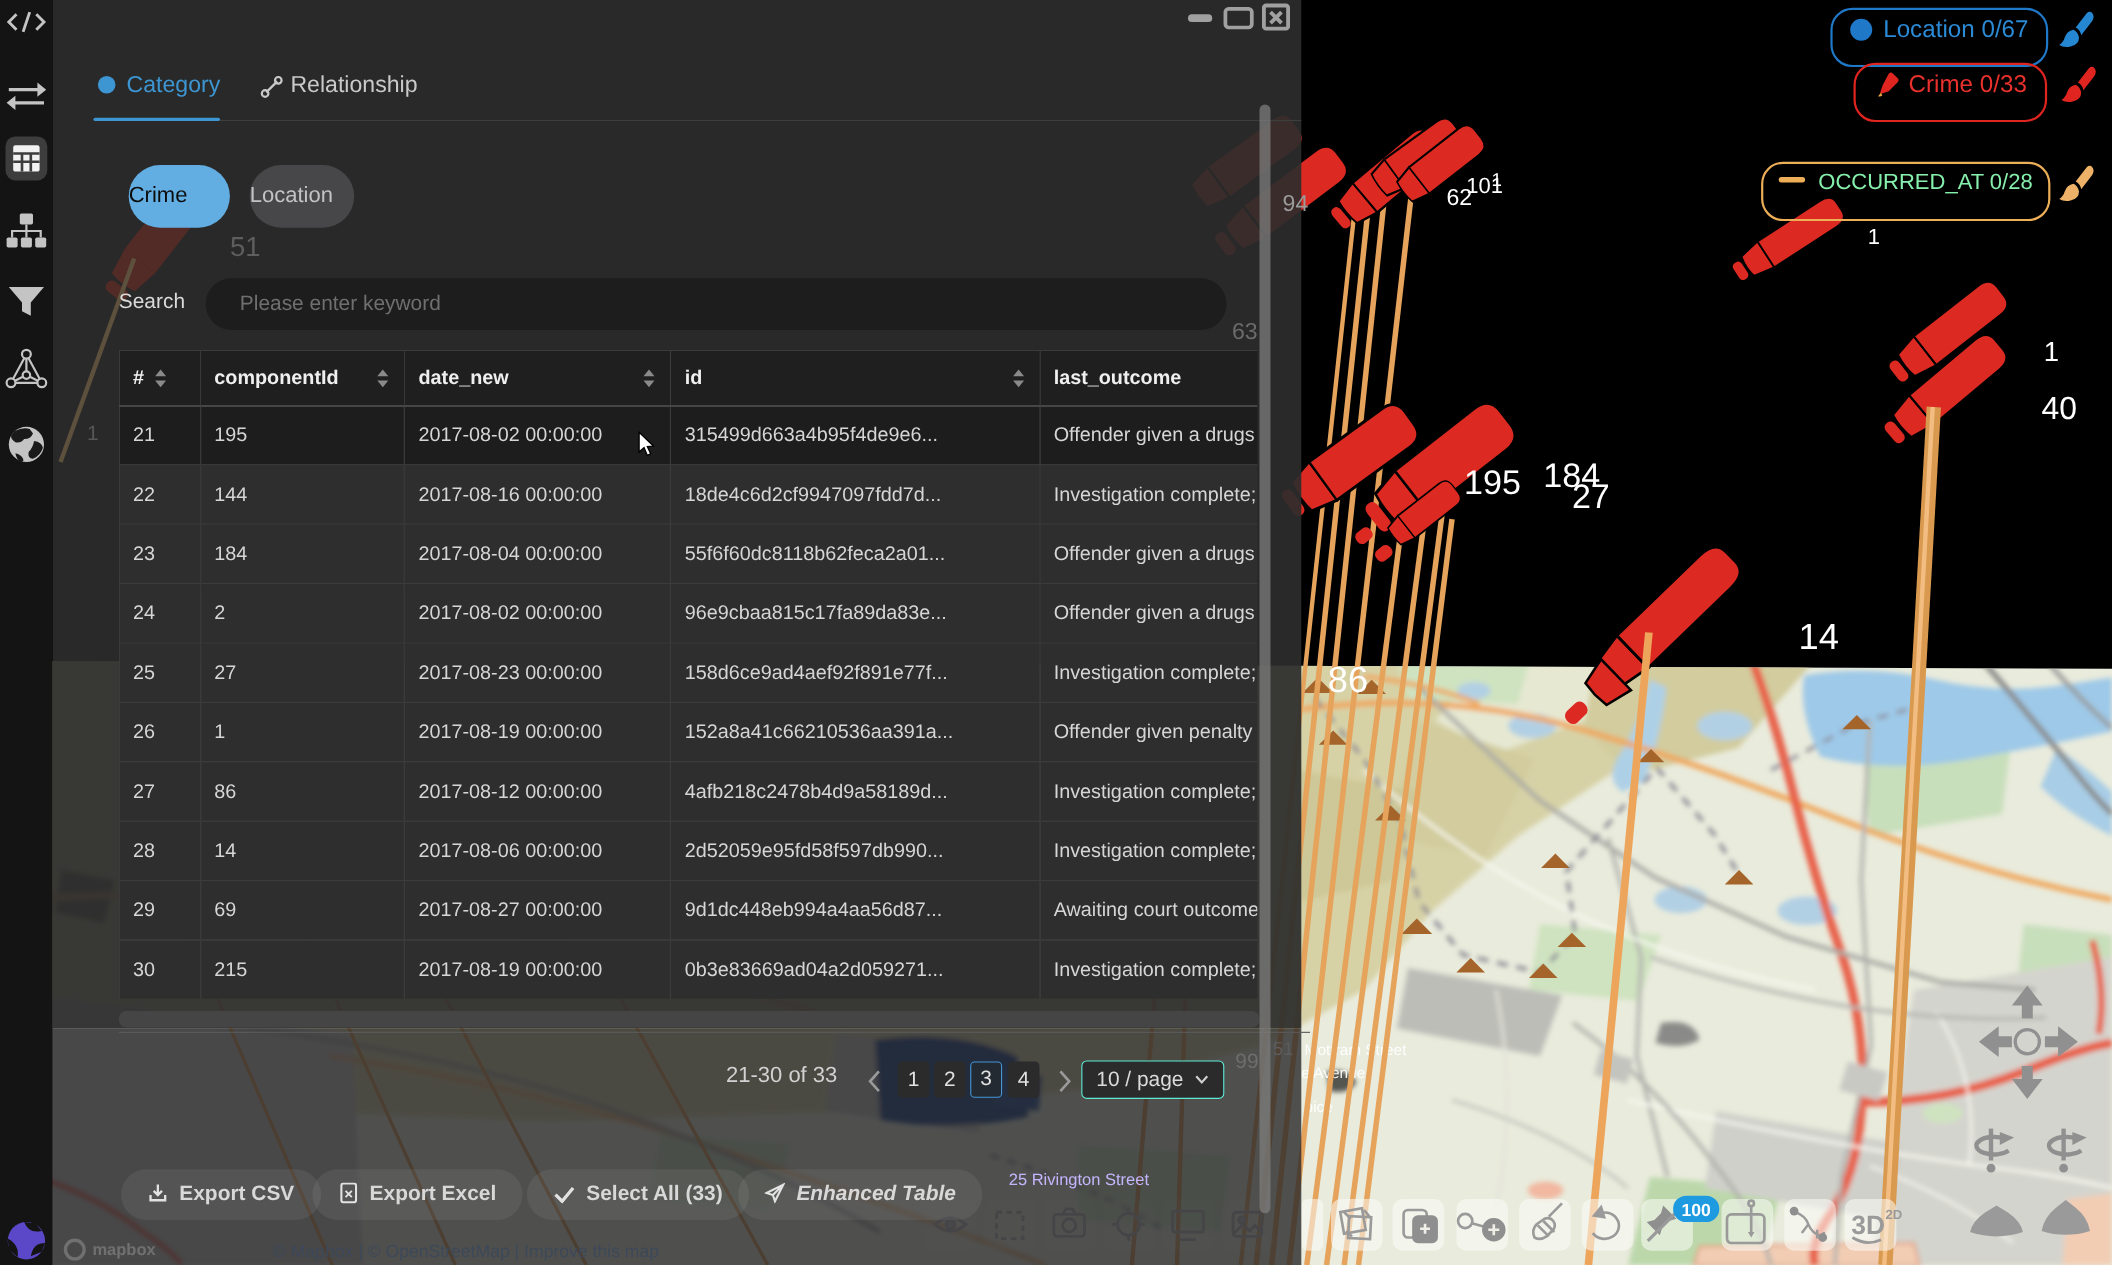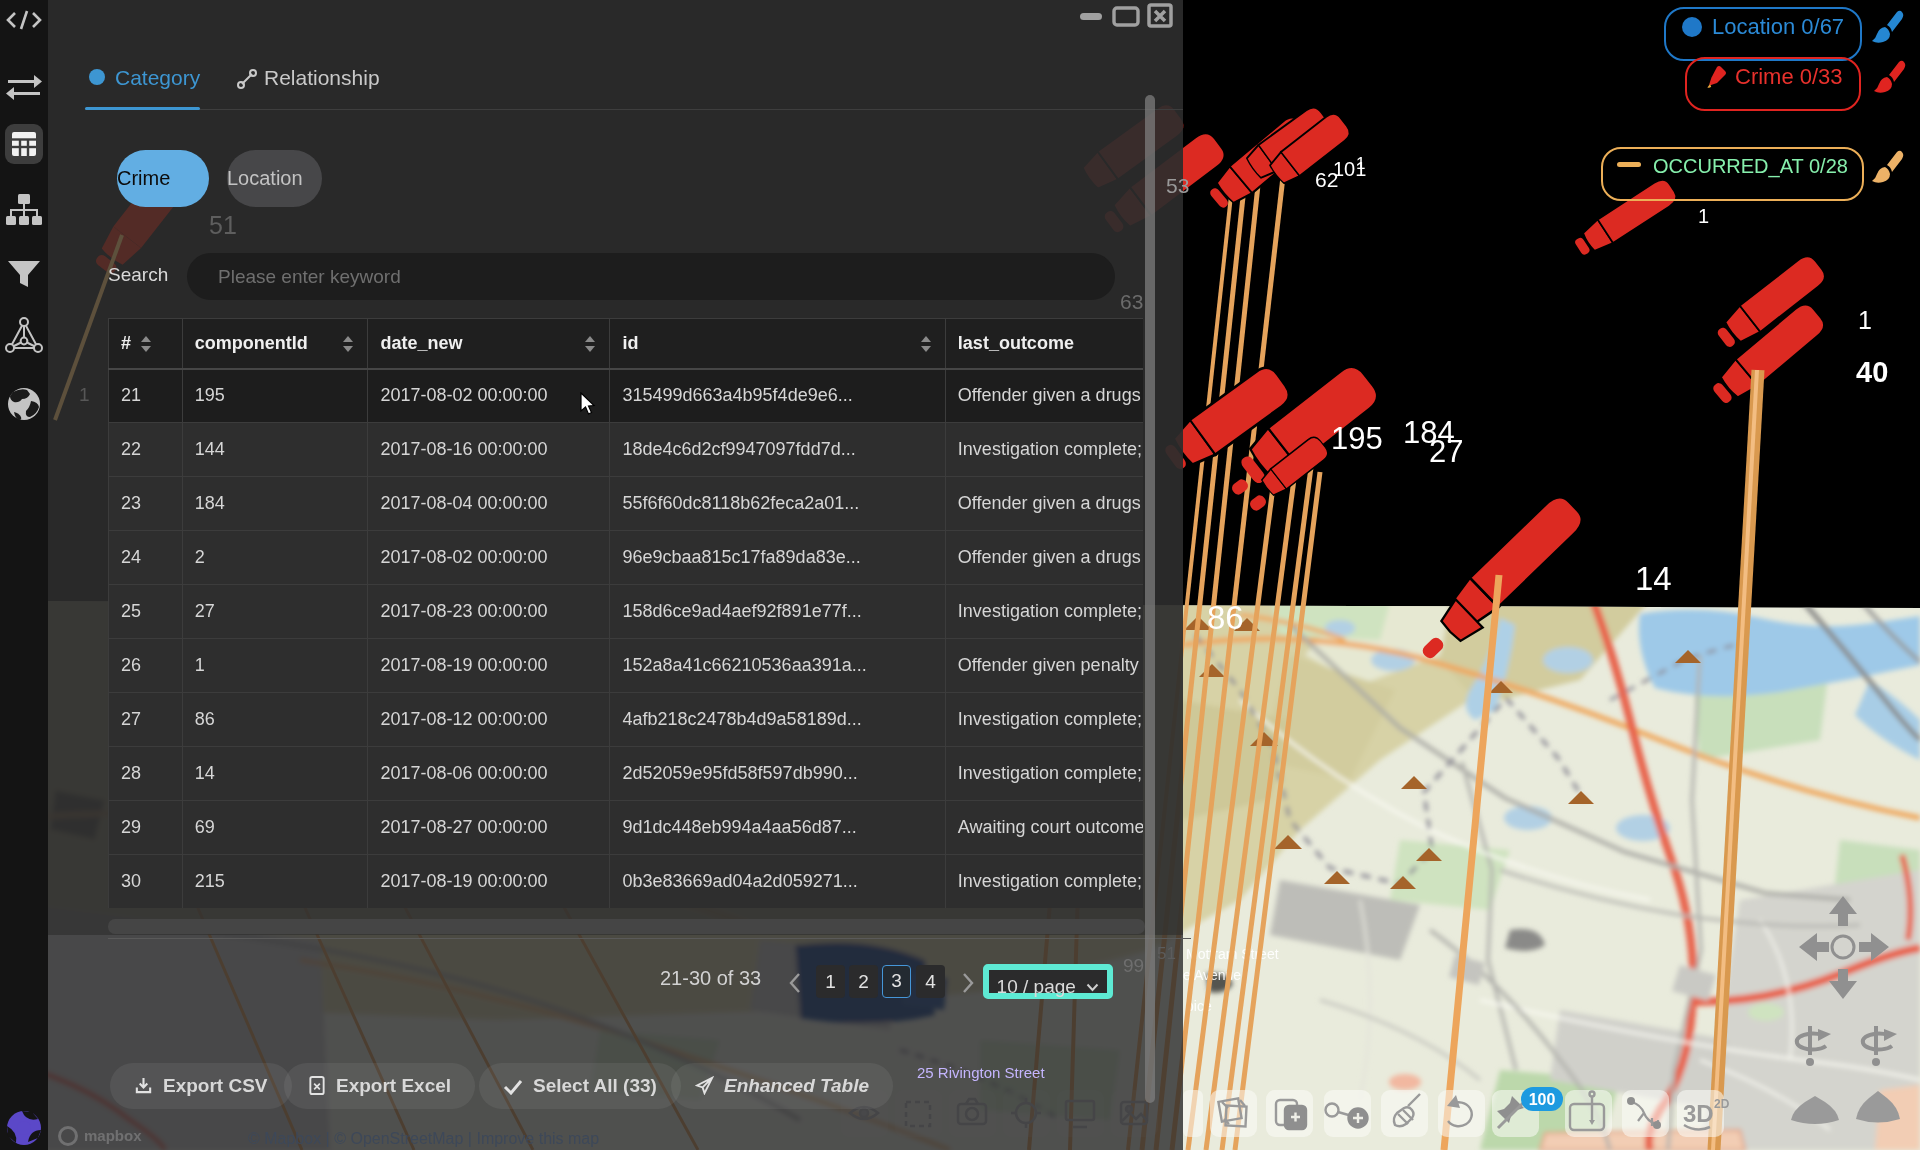--- a/index.html
+++ b/index.html
@@ -335,21 +335,21 @@
   </svg>
 
   <div class="snum" style="left:1315px;top:168px;font-size:21px;">62</div>
   <div class="snum" style="left:1333px;top:158px;font-size:20px;">101</div>
   <div class="snum" style="left:1356px;top:154px;font-size:17px;">1</div>
   <div class="snum" style="left:1698px;top:205px;font-size:20px;">1</div>
   <div class="snum" style="left:1331px;top:421px;font-size:31px;">195</div>
   <div class="snum" style="left:1403px;top:415px;font-size:31px;">184</div>
   <div class="snum" style="left:1429px;top:434px;font-size:31px;">27</div>
   <div class="snum" style="left:1858px;top:306px;font-size:25px;">1</div>
-  <div class="snum" style="left:1856px;top:356px;font-size:29px;font-weight:bold;">40</div>
+  <div class="snum" style="left:1856px;top:356px;font-size:29px;">40</div>
   <div class="snum" style="left:1635px;top:560px;font-size:33px;">14</div>
   <div class="snum" style="left:1207px;top:599px;font-size:33px;">86</div>
 
   <div class="leg" style="left:1664px;top:7px;border-color:#1f78c8;color:#2b8ad6;">
     <span style="display:inline-block;width:20px;height:20px;border-radius:50%;background:#1f78c8;vertical-align:-3px;margin-right:10px;"></span>Location 0/67</div>
   <div class="leg" style="left:1685px;top:57px;border-color:#e02420;color:#e8312c;">
     <svg width="24" height="24" style="vertical-align:-5px;margin-right:8px;" viewBox="0 0 24 24">
         <path d="M14,2 q2,-2 4,0 l4,4 q2,2 0,4 l-8,8 -6,2 q-2,0.5 -1.5,-1.5 l2,-6 Z" fill="#e02420"></path>
         <path d="M7,19 l-2.6,3.4 q2,0.8 3.8,-0.6 Z" fill="#e8a43c"></path>
       </svg>Crime 0/33</div>
@@ -394,21 +394,21 @@
     <g fill="#532b26">
       <use href="#dimbot" transform="translate(136,226) rotate(-52) scale(1.02,1.1)"></use>
     </g>
     <g stroke="#5d503c" stroke-width="4" fill="none">
       <line x1="122" y1="235" x2="55" y2="420"></line>
     </g>
   </svg>
 
   <div class="abs faint" style="left:209px;top:211px;font-size:25px;color:#5e5e5e;">51</div>
   <div class="abs faint" style="left:1100px;top:290px;font-size:21px;margin-left:20px;">63</div>
-  <div class="abs faint" style="left:1166px;top:174px;font-size:21px;color:#9a9a9a;z-index:26">53</div>
+  <div class="abs faint" style="left:1166px;top:174px;font-size:21px;color:#9a9a9a;z-index:26">94</div>
   <div class="abs faint" style="left:1157px;top:944px;font-size:17px;color:#5c5c5c;z-index:26">51</div>
   <div class="abs faint" style="left:79px;top:384px;font-size:19px;color:#575757;">1</div>
   <div class="abs faint" style="left:1123px;top:955px;font-size:19px;color:#6e6e6e;z-index:26">99</div>
 
   <div id="panel" class="abs">
 
     <svg class="abs" style="left:1030px;top:2px;" width="100" height="28" viewBox="0 0 100 28">
       <rect x="2" y="11" width="22" height="7" rx="3.5" fill="#a0a0a0"></rect>
       <rect x="36" y="6" width="24" height="17" rx="3" fill="none" stroke="#a0a0a0" stroke-width="3.4"></rect>
       <rect x="71" y="3" width="22" height="21" rx="2" fill="none" stroke="#a0a0a0" stroke-width="3.5"></rect>
@@ -531,21 +531,21 @@
     <svg class="abs" style="left:740px;top:972px;" width="14" height="22" viewBox="0 0 14 22">
         <path d="M11,2 L3,11 L11,20" stroke="#9a9a9a" stroke-width="2.4" fill="none"></path>
       </svg>
     <div class="abs pgbox" style="left:768px;">1</div>
     <div class="abs pgbox" style="left:801px;">2</div>
     <div class="abs pgbox" style="left:834px;border:1.5px solid #4596d8;line-height:30px;background:#232a31;">3</div>
     <div class="abs pgbox" style="left:868px;">4</div>
     <svg class="abs" style="left:913px;top:972px;" width="14" height="22" viewBox="0 0 14 22">
         <path d="M3,2 L11,11 L3,20" stroke="#9a9a9a" stroke-width="2.4" fill="none"></path>
       </svg>
-    <div class="abs" style="left:935px;top:964px;width:130px;height:35px;border:6px solid #5eead4;border-radius:5px;background:#2b2b2c;color:#dadada;font-size:19px;line-height:33px;text-align:center;">10 / page &nbsp;<svg width="13" height="9" viewBox="0 0 13 9" style="vertical-align:1px;">
+    <div class="abs" style="left:935px;top:964px;width:130px;height:35px;border:1px solid #5eead4;border-radius:5px;background:#2b2b2c;color:#dadada;font-size:19px;line-height:33px;text-align:center;">10 / page &nbsp;<svg width="13" height="9" viewBox="0 0 13 9" style="vertical-align:1px;">
           <path d="M1.5,1.5 L6.5,7 L11.5,1.5" stroke="#cfcfcf" stroke-width="2" fill="none"></path>
         </svg></div>
 
     <div class="fbtn" style="left:62px;">
       <svg width="19" height="19" viewBox="0 0 20 20">
           <path d="M10,2 l0,9 M6,8 l4,4 4,-4" stroke="#e2e2e2" stroke-width="2.2" fill="none"></path>
           <path d="M3,12 l0,5 14,0 0,-5" stroke="#e2e2e2" stroke-width="2.2" fill="none"></path>
         </svg>Export CSV</div>
     <div class="fbtn" style="left:236px;">
       <svg width="18" height="19" viewBox="0 0 18 20">

